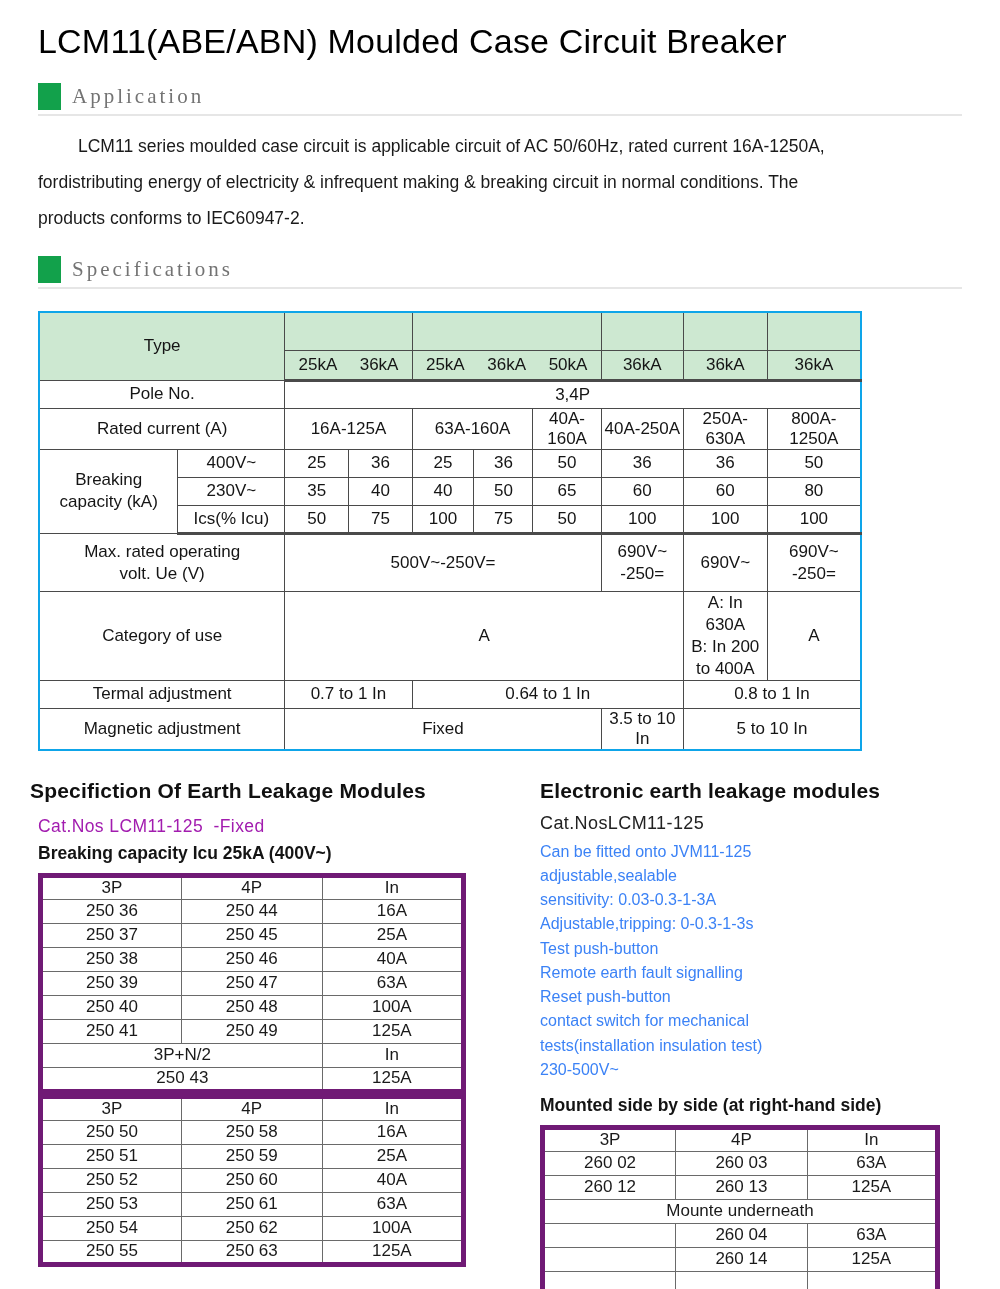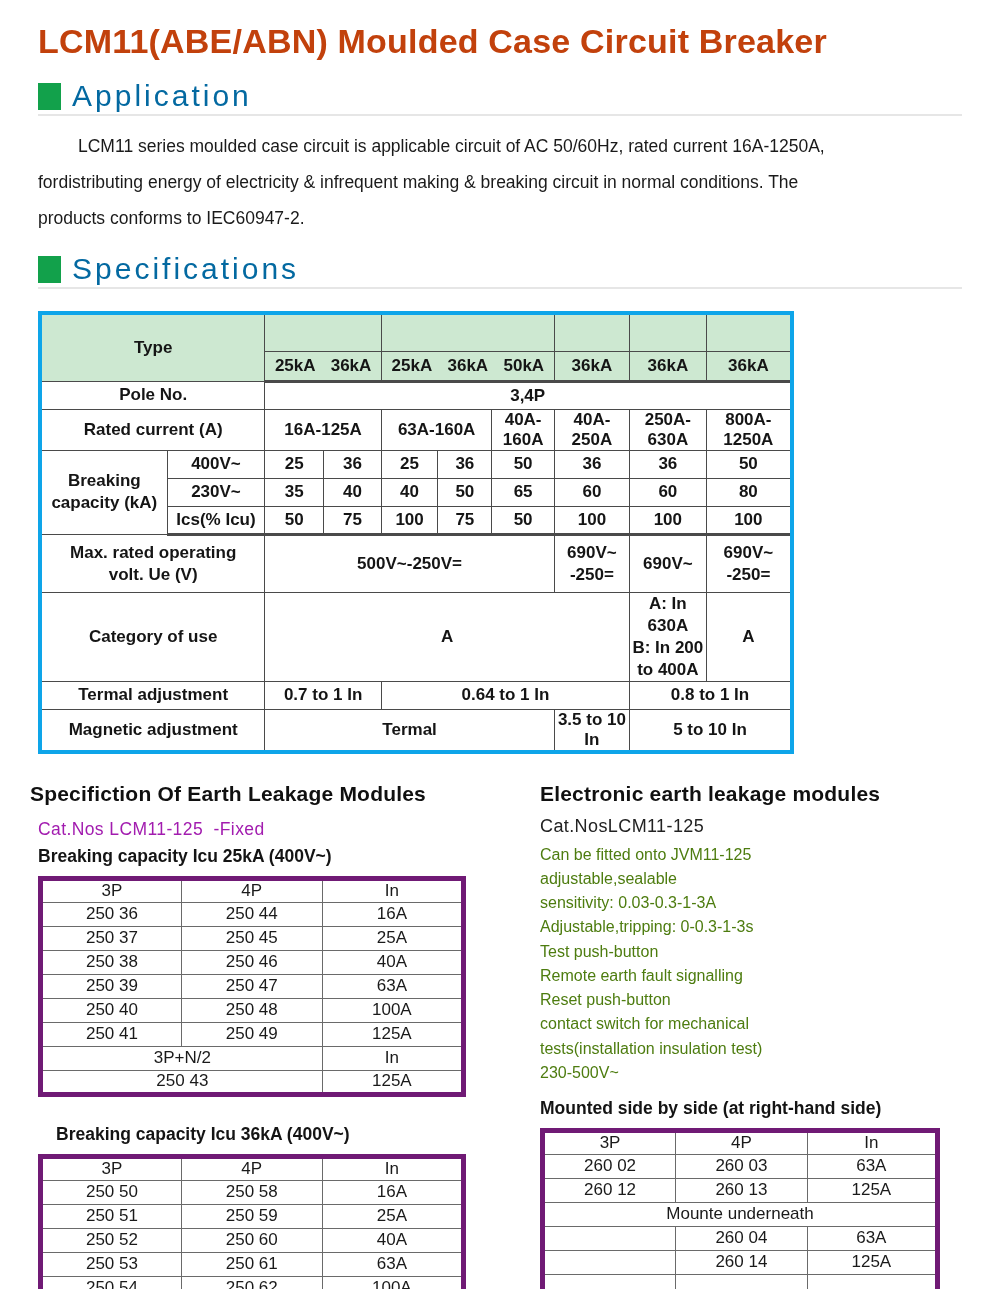--- a/index.html
+++ b/index.html
@@ -9,36 +9,36 @@
   *{box-sizing:border-box;}
   html,body{margin:0;padding:0;background:#ffffff;}
   body{
     width:1000px;height:1289px;overflow:hidden;
     font-family:"Liberation Sans", sans-serif;
     color:#1c1c1c;
   }
   .page{padding:16px 38px 10px 38px;width:1000px;height:1289px;}
 
   .title{
-    font-size:34px;font-weight:700;color:#c2410c;
+    font-size:34px;font-weight:400;color:#000000;
     margin:6px 0 20px 0;letter-spacing:0.2px;white-space:nowrap;
   }
 
   .sec-head{display:flex;align-items:center;gap:11px;margin-top:18px;height:30px;}
   .sq{width:23px;height:27px;background:var(--green);flex:0 0 auto;}
-  .sec-label{font-size:30px;letter-spacing:3px;color:#0369a1;}
+  .sec-label{font-size:21px;letter-spacing:3px;color:#737373;font-family:Liberation Serif, serif;}
   .rule{height:2px;background:#9c9c9c;border-bottom:2px solid #e6e6e6;margin-top:3px;}
 
   .para{margin-top:12px;font-size:17.5px;line-height:36px;color:#1a1a1a;}
   .para .indent{text-indent:40px;}
 
   
   table.spec{
-    border-collapse:collapse;width:756px;margin-top:22px;
-    border:4px solid #0ea5e9;table-layout:fixed;font-weight:bold;
+    border-collapse:collapse;width:824px;margin-top:22px;
+    border:2px solid #0ea5e9;table-layout:fixed;
   }
   table.spec td{
     border:1px solid #4a4a4a;text-align:center;vertical-align:middle;
     font-size:17px;padding:0 2px;height:28px;color:#151515;
   }
   table.spec tr.r1 td{height:38px;}
   table.spec tr.r2 td{height:30px;}
   table.spec tr.r8 td{height:58px;}
   table.spec tr.hb td{border-bottom-width:3px;}
   td.g{background:var(--hdr-green);}
@@ -66,21 +66,21 @@
 
   table.mtable{border-collapse:collapse;border:5px solid #701a75;table-layout:fixed;}
   table.mtable td{
     border:1.5px solid #6a6a6a;height:24px;text-align:center;
     vertical-align:middle;font-size:17px;color:#1a1a1a;padding:0;
   }
   .w428{width:428px;}
   .w400{width:400px;}
 
   .lines{margin-top:6px;}
-  .lines div{font-size:16px;line-height:24.2px;color:#4d7c0f;white-space:nowrap;}
+  .lines div{font-size:16px;line-height:24.2px;color:#3b82f6;white-space:nowrap;}
 </style>
 </head>
 <body>
 
 <div class="page">
 
   <h1 class="title">LCM11(ABE/ABN) Moulded Case Circuit Breaker</h1>
 
   <div class="sec-head">
     <span class="sq"></span>
@@ -206,21 +206,21 @@
           <td class="big">A</td>
         </tr>
         <tr>
           <td colspan="2" class="lab">Termal adjustment</td>
           <td colspan="2">0.7 to 1 In</td>
           <td colspan="4">0.64 to 1 In</td>
           <td colspan="2">0.8 to 1 In</td>
         </tr>
         <tr>
           <td colspan="2" class="lab">Magnetic adjustment</td>
-          <td colspan="5" class="sm">Termal</td>
+          <td colspan="5" class="sm">Fixed</td>
           <td class="sm">3.5 to 10 In</td>
           <td colspan="2">5 to 10 In</td>
         </tr>
       </tbody>
   </table>
 
   <div class="cols">
 
     <div class="col-left">
       <h2 class="bhead">Specifiction Of Earth Leakage Modules</h2>
@@ -271,21 +271,20 @@
             <tr>
               <td colspan="2">3P+N/2</td>
               <td>In</td>
             </tr>
             <tr>
               <td colspan="2">250 43</td>
               <td>125A</td>
             </tr>
           </tbody>
       </table>
-      <h3 class="thead second">Breaking capacity Icu 36kA (400V~)</h3>
       <table class="mtable w428">
         <colgroup>
             <col style="width:33.3%">
             <col style="width:33.3%">
             <col style="width:33.4%">
           </colgroup>
         <tbody>
             <tr>
               <td>3P</td>
               <td>4P</td>

